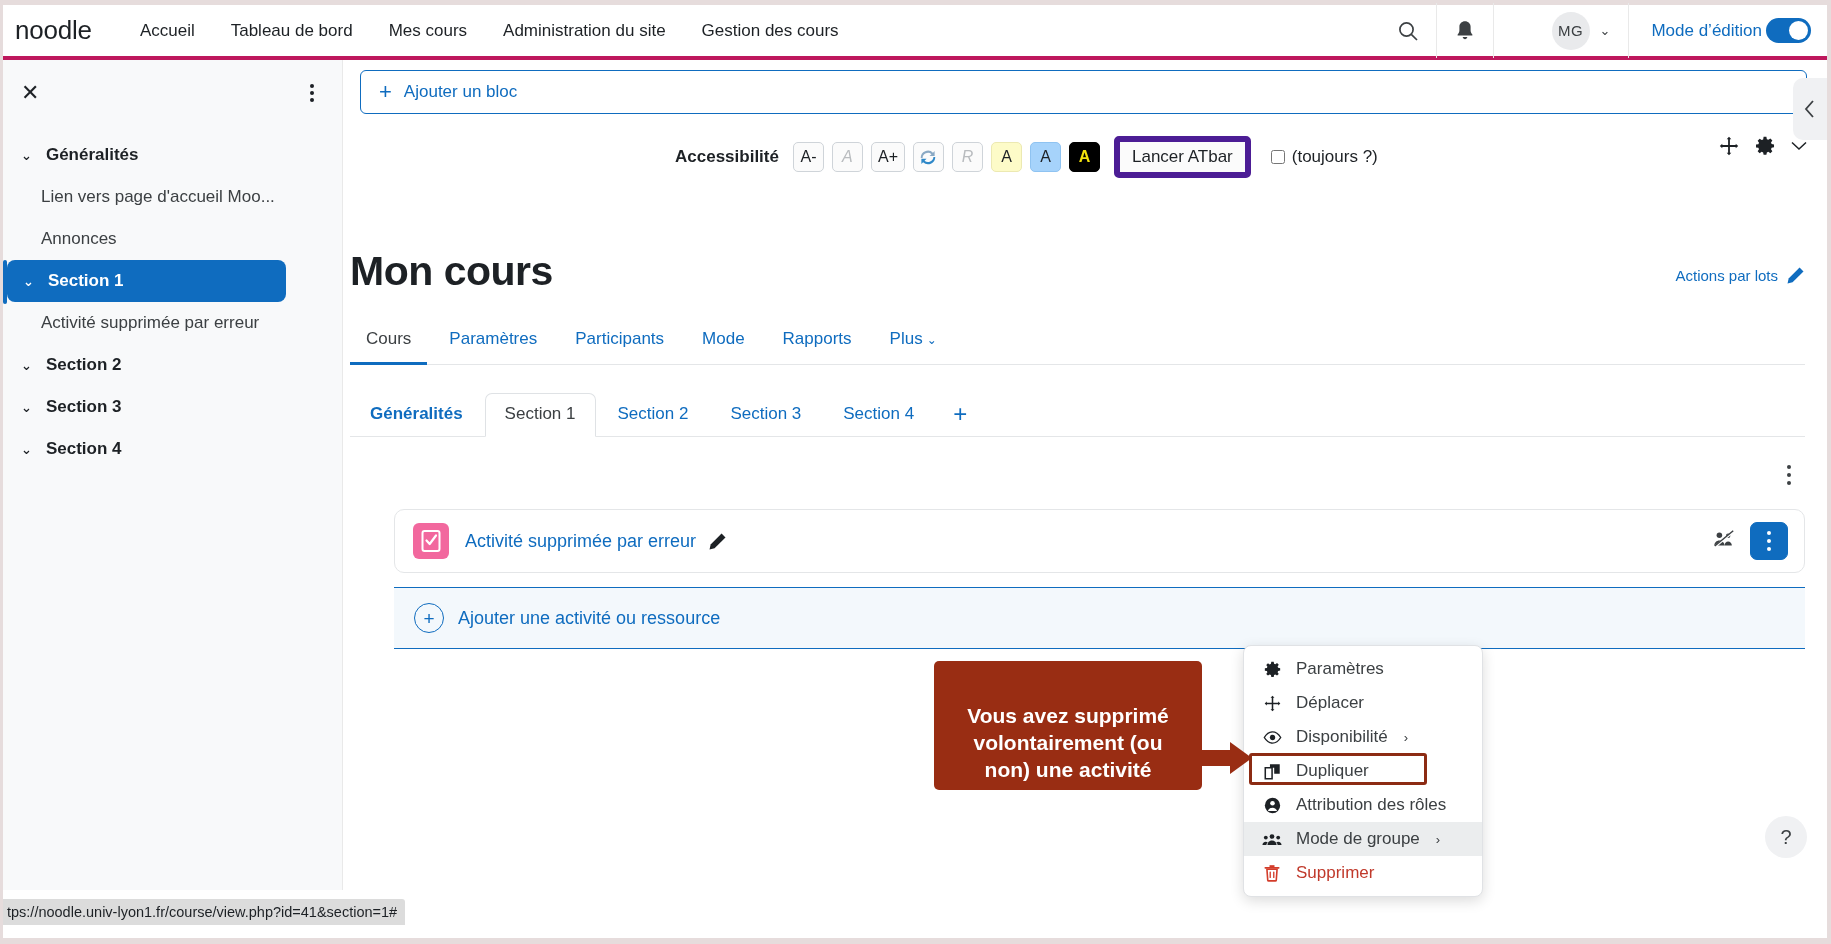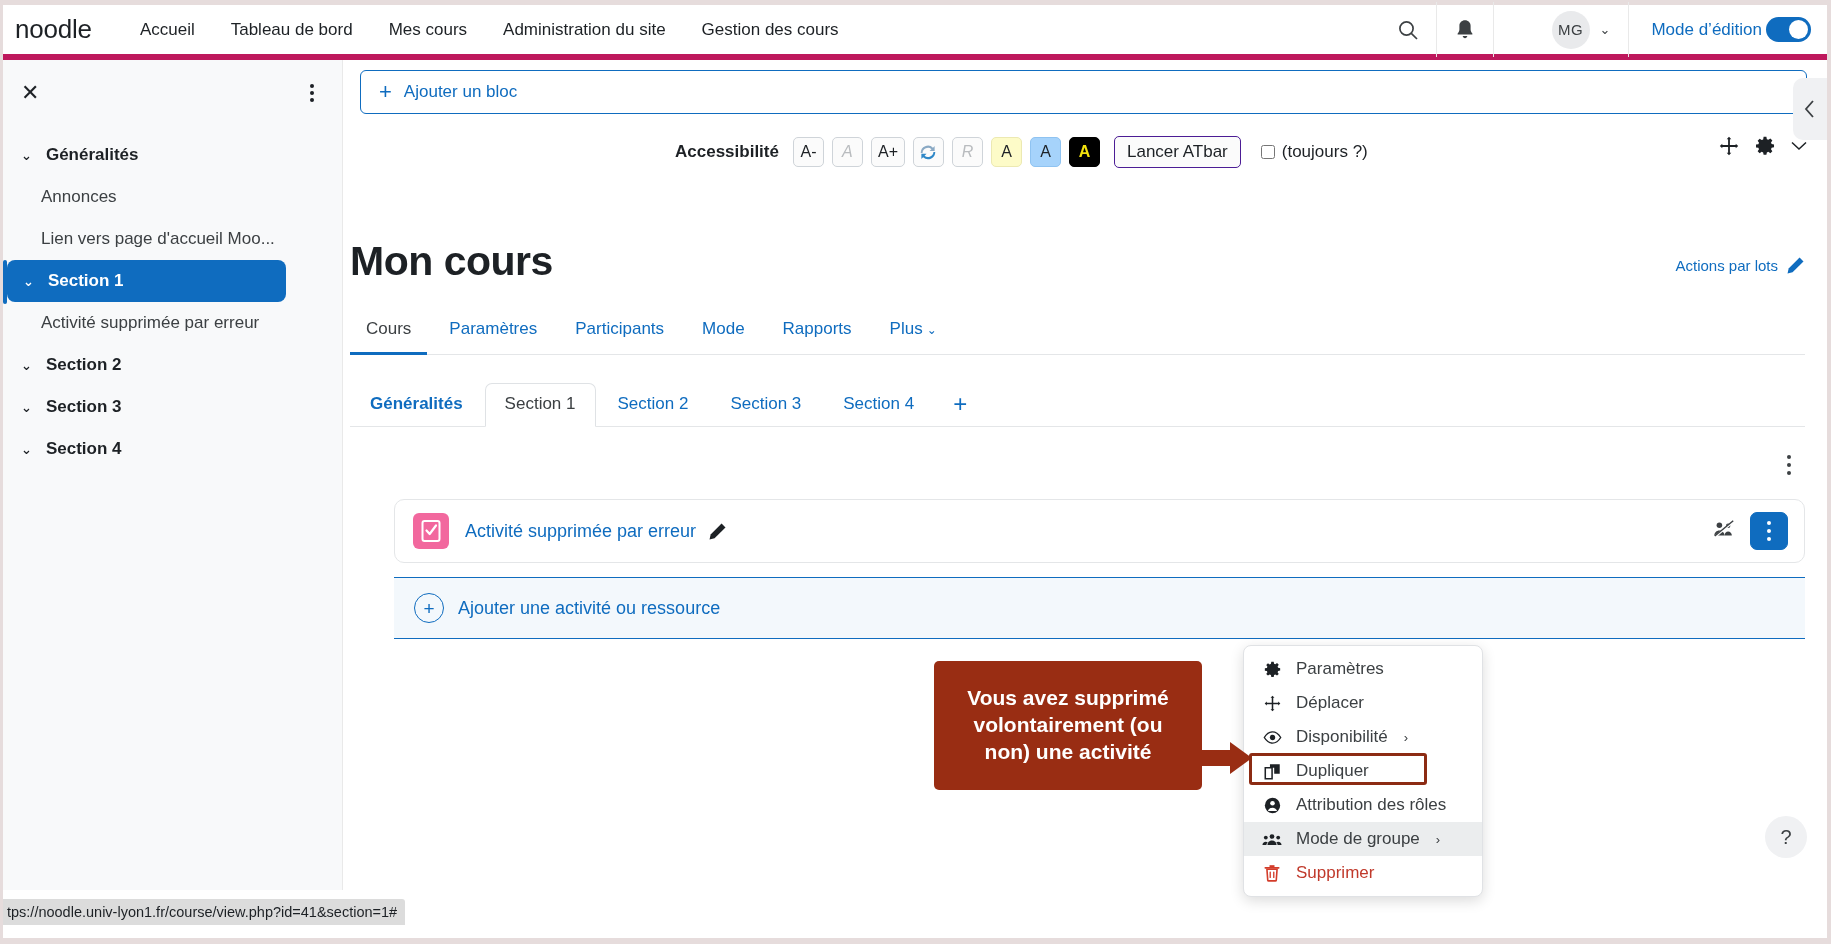--- a/index.html
+++ b/index.html
@@ -20,21 +20,21 @@
     background:#e6dcdc;
   }
   .chrome-left { position:absolute; left:0; top:0; width:3px; height:944px; background:#e6dcdc; }
   .chrome-right { position:absolute; right:0; top:0; width:4px; height:944px; background:#e6dcdc; }
   .chrome-bottom { position:absolute; left:0; bottom:0; width:1831px; height:6px; background:#e6dcdc; }
 
   
   .site-header {
     position:absolute; left:3px; top:5px; width:1824px; height:55px;
     background:#ffffff;
-    border-bottom:6px solid #be185d;
+    border-bottom:4px solid #be185d;
     display:flex; align-items:center;
   }
   .brand {
     font-size:26px; color:#1d2125; margin-left:12px; margin-right:34px;
     letter-spacing:-0.2px; font-weight:400;
   }
   .nav-links { display:flex; align-items:center; gap:8px; }
   .nav-links a {
     color:#1d2125; text-decoration:none; font-size:17px;
     padding:6px 14px; white-space:nowrap;
@@ -124,21 +124,21 @@
     border:1px solid #cfd4d9; border-radius:5px; background:#fbfbfb;
     display:flex; align-items:center; justify-content:center;
     font-size:16px; color:#1d2125; cursor:pointer;
   }
   .abtn.disabled { color:#b9bcbf; font-style:italic; }
   .abtn.img { background:#fbfbfb; padding:0 3px; }
   .abtn.yellow { background:#fdfbc8; border-color:#ece9b2; color:#1d2125; }
   .abtn.blue { background:#a6d3fb; border-color:#8fc3f1; color:#1d2125; }
   .abtn.black { background:#000000; border-color:#000000; color:#f2e20d; font-weight:bold; }
   .abtn-wide {
-    height:30px; padding:15px 12px; border:1px solid #4c1d95; border-radius:5px;
+    height:30px; padding:15px 12px; border:6px solid #4c1d95; border-radius:5px;
     background:#fbfbfb; display:flex; align-items:center; font-size:17px; color:#1d2125;
     cursor:pointer; margin-left:6px;
   }
   .always-wrap { display:flex; align-items:center; gap:7px; margin-left:12px; font-size:17px; color:#1d2125; }
   .always-wrap input { width:14px; height:14px; margin:0; cursor:pointer; }
 
   .blockbar-right {
     position:absolute; right:20px; top:22px;
     display:flex; align-items:center; gap:16px; color:#1d2125;
   }
@@ -256,21 +256,21 @@
 
   .dd-delete-outline {
     position:absolute; left:1249px; top:753px; width:178px; height:32px;
     border:3px solid #8c2b13; border-radius:3px; z-index:60; pointer-events:none;
   }
 
   
   .callout {
     position:absolute; left:934px; top:661px; width:268px; height:129px;
     background:#992d13; border-radius:5px; z-index:50;
-    display:flex; align-items:center; justify-content:center;
+    display:flex; align-items:flex-end; justify-content:center;
     padding:6px 10px;
   }
   .callout-text {
     color:#ffffff; font-weight:bold; font-size:21px; line-height:1.28;
     text-align:center; white-space:pre-line;
   }
   .callout-arrow {
     position:absolute; left:1196px; top:740px; z-index:55;
   }
 
@@ -337,22 +337,22 @@
           <i></i>
           <i></i>
       </div>
     </div>
 
     <div class="sb-list">
       <div class="sb-section">
         <span class="sb-caret">⌄</span>
         <span>Généralités</span>
       </div>
+      <div class="sb-item">Lien vers page d'accueil Moo...</div>
       <div class="sb-item">Annonces</div>
-      <div class="sb-item">Lien vers page d'accueil Moo...</div>
 
       <div style="position:relative;">
         <div class="active-marker"></div>
         <div class="sb-section active">
           <span class="sb-caret">⌄</span>
           <span>Section 1</span>
         </div>
       </div>
       <div class="sb-item">Activité supprimée par erreur</div>
 

